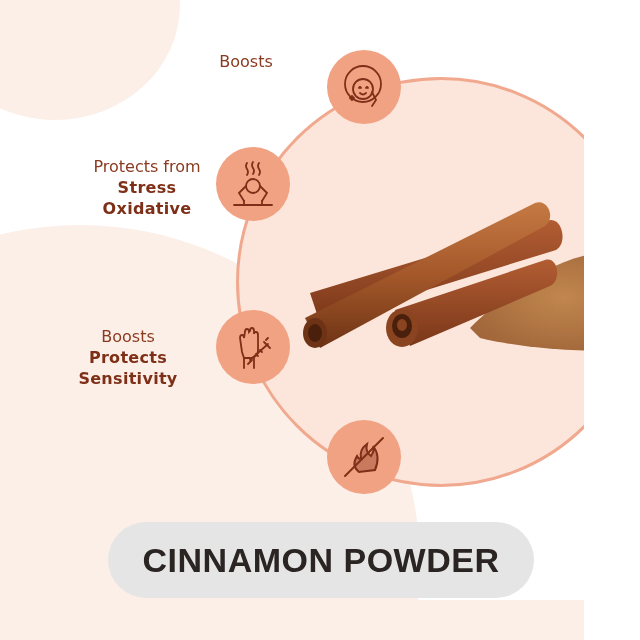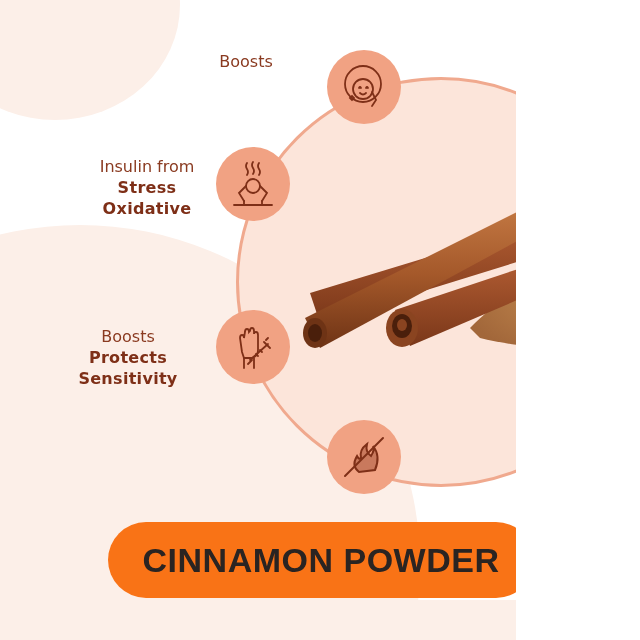--- a/index.html
+++ b/index.html
@@ -1,29 +1,29 @@
 <!DOCTYPE html>
 <html><head>
 <meta charset="utf-8">
 <style>
   * { margin:0; padding:0; box-sizing:border-box; }
   html, body { width:640px; height:640px; overflow:hidden; background:#ffffff; }
   body { position:relative; font-family:"DejaVu Sans", sans-serif; }
-  .stage { position:absolute; left:0; top:0; width:516px; height:640px; background:#ffffff; overflow:hidden; }
+  .stage { position:absolute; left:0; top:0; width:584px; height:640px; background:#ffffff; overflow:hidden; }
   .blob-tl { position:absolute; left:-70px; top:-110px; width:250px; height:230px; border-radius:50%; background:#fcefe8; }
   .blob-left { position:absolute; left:-260px; top:225px; width:680px; height:680px; border-radius:50%; background:#fcefe8; }
   .bottom-strip { position:absolute; left:0; top:600px; width:640px; height:40px; background:#fcefe8; }
   .big-circle { position:absolute; left:236px; top:77px; width:410px; height:410px; border-radius:50%; background:#fce5da; border:3px solid #f0a98e; }
   .badge { position:absolute; width:74px; height:74px; border-radius:50%; background:#f1a283; display:flex; align-items:center; justify-content:center; }
   .badge svg { width:50px; height:50px; }
   .label { position:absolute; color:#8a3a20; text-align:center; line-height:21px; }
   .label .thin { font-weight:normal; font-size:16px; color:#8a3a20; display:block; }
   .label .bold { font-weight:bold; font-size:16px; color:#7e2f17; display:block; letter-spacing:0.3px; }
   .product { position:absolute; left:300px; top:198px; width:340px; height:160px; }
-  .pill { position:absolute; left:108px; top:522px; width:426px; height:76px; border-radius:38px; background:#f97316; display:flex; align-items:center; justify-content:center; }
+  .pill { position:absolute; left:108px; top:522px; width:426px; height:76px; border-radius:38px; background:#e5e5e5; display:flex; align-items:center; justify-content:center; }
   .pill span { font-family:"Liberation Sans", sans-serif; font-weight:bold; font-size:34px; color:#2a2422; letter-spacing:0.5px; }
 </style>
 </head>
 <body>
 
 <div class="stage">
   <div class="blob-tl"></div>
   <div class="blob-left"></div>
   <div class="bottom-strip"></div>
 
@@ -68,21 +68,21 @@
       <circle cx="24" cy="22" r="18"></circle>
       <circle cx="24" cy="27" r="10"></circle>
       <path d="M20 26 q1 -2 2 0 M27 26 q1 -2 2 0"></path>
       <path d="M21 31 q3 3 6 0"></path>
       <path d="M33 30 l4 8 l-4 6"></path>
       <path d="M11 36 l2 -2 l2 2 l-2 2 z"></path>
     </svg>
   </div>
 
   <div class="label" style="left:86px; top:156px; width:122px;">
-    <span class="thin">Insulin from</span>
+    <span class="thin">Protects from</span>
     <span class="bold">Stress</span>
     <span class="bold">Oxidative</span>
   </div>
   <div class="badge" style="left:216px; top:147px;">
     <svg viewBox="0 0 50 50" fill="none" stroke="#7e2f17" stroke-width="1.8" stroke-linecap="round">
       <path d="M19 4 q-2 3 0 6 q2 3 0 6 M25 3 q-2 3 0 6 q2 3 0 6 M31 4 q-2 3 0 6 q2 3 0 6"></path>
       <circle cx="25" cy="27" r="7"></circle>
       <path d="M18 27 L 11 34 L 16 42 M32 27 L 39 34 L 34 42"></path>
       <path d="M16 42 L 16 46 M34 42 L 34 46"></path>
       <path d="M6 46 L 44 46"></path>

